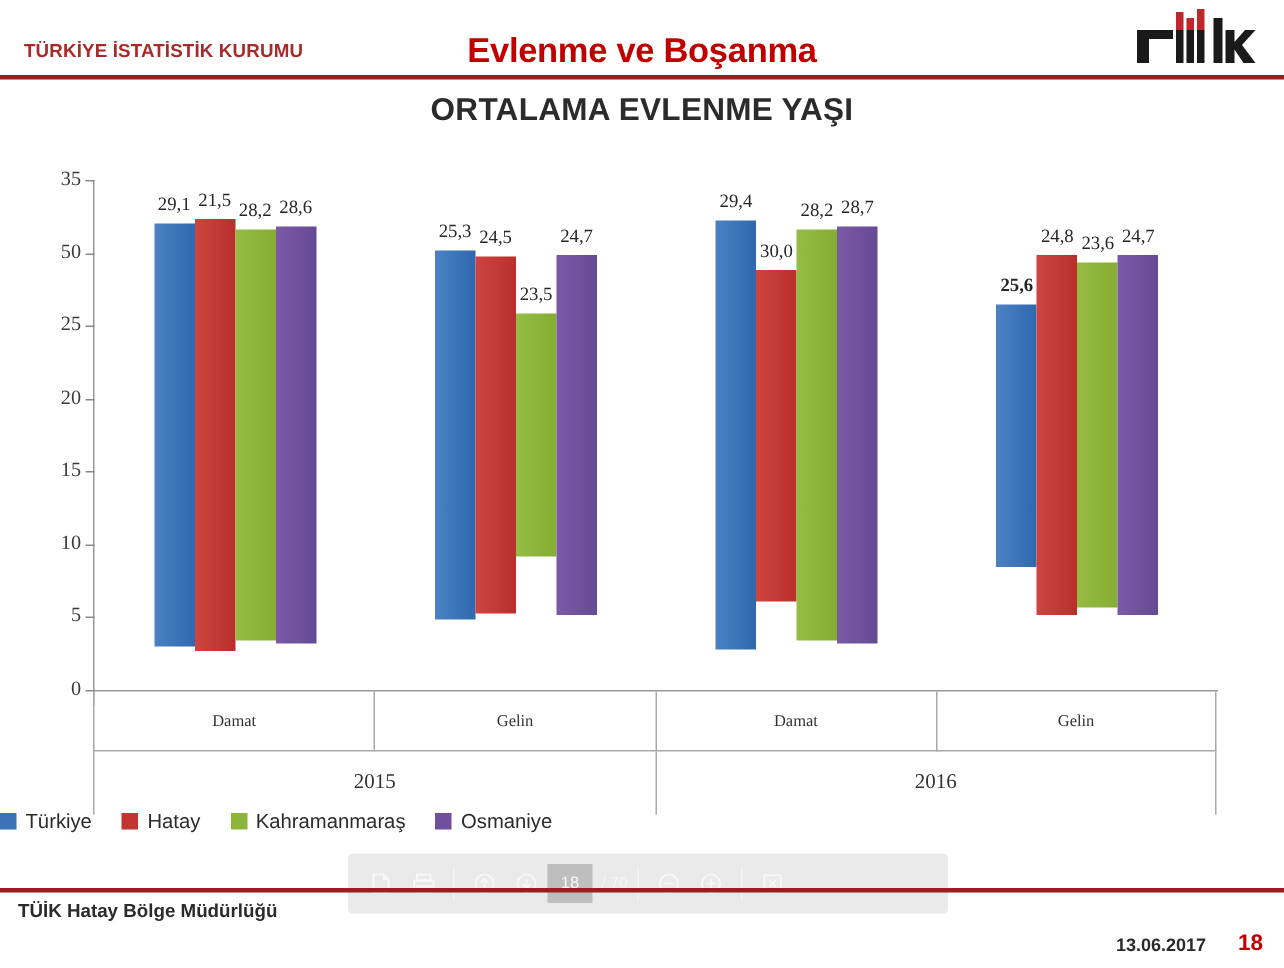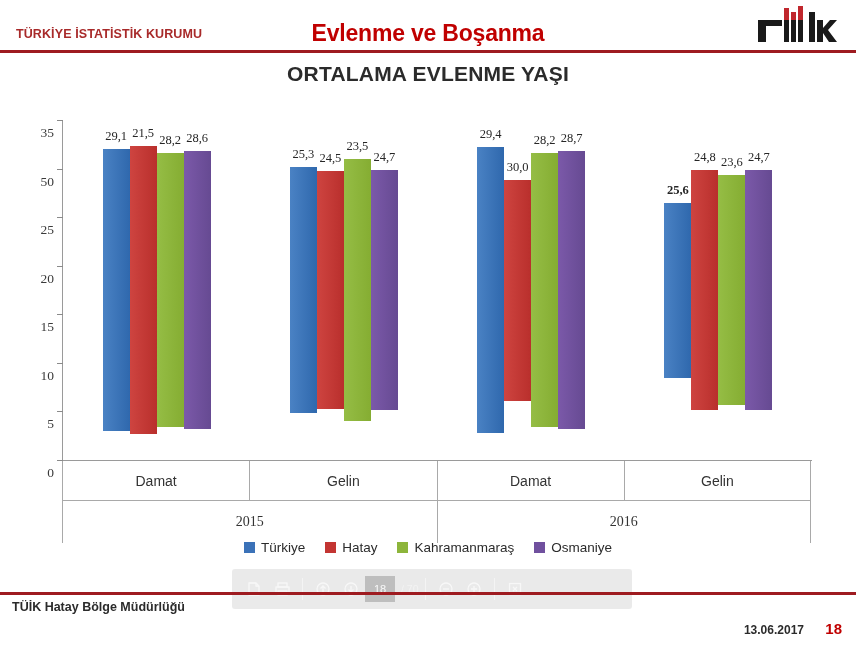--- a/index.html
+++ b/index.html
@@ -56,21 +56,20 @@
   #chart-area {
     position: absolute; left: 0px; top: 110px;
     width: 856px; height: 450px;
   }
   
   .axis-label {
     position: absolute;
     font-size: 13.5px; color: #3a3a3a;
     text-align: right; width: 34px;
     font-family: "Liberation Serif", serif;
-    margin-top: 14px;
   }
   .tick-mark {
     position: absolute; width: 6px; height: 1px; background: #8a8a8a;
   }
   #y-axis-line {
     position: absolute; left: 62px; top: 10px;
     width: 1px; height: 350px; background: #9a9a9a;
   }
   #x-axis-line {
     position: absolute; left: 62px; top: 350px;
@@ -108,39 +107,39 @@
     width: 750px; height: 82px;
   }
   .cat-cell {
     position: absolute; top: 0; height: 40px;
     border-left: 1px solid #a9a9a9;
     border-bottom: 1px solid #a9a9a9;
     display: flex; align-items: center; justify-content: center;
   }
   .cat-cell.last { border-right: 1px solid #a9a9a9; }
   .cat-cell span {
-    font-size: 14px; color: #333;
-    font-family: Liberation Sans, sans-serif;
+    font-size: 11px; color: #333;
+    font-family: Liberation Serif, serif;
   }
   .year-cell {
     position: absolute; top: 40px; height: 42px;
     border-left: 1px solid #a9a9a9;
     display: flex; align-items: center; justify-content: center;
   }
   .year-cell.last { border-right: 1px solid #a9a9a9; }
   .year-cell span {
     font-size: 14px; color: #333;
     font-family: "Liberation Serif", serif;
   }
 
   
   #legend {
     position: absolute; left: 0; top: 430px;
     width: 856px;
-    display: flex; align-items: center; justify-content: center;
+    display: flex; align-items: center; 
     gap: 20px;
   }
   .legend-item { display: flex; align-items: center; gap: 6px; }
   .legend-swatch { width: 11px; height: 11px; display: inline-block; }
   .legend-swatch.s0 { background: #3b72b8; }
   .legend-swatch.s1 { background: #c33532; }
   .legend-swatch.s2 { background: #8db53b; }
   .legend-swatch.s3 { background: #70509e; }
   .legend-label { font-size: 13.5px; color: #2b2b2b; }
 
@@ -257,21 +256,21 @@
           </div>
         </div>
         <div class="group" style="left: 187.25px; width: 187.25px;">
           <div class="bars">
             <div class="bar s0" style="height: 245.771px;">
               <span class="val">25,3</span>
             </div>
             <div class="bar s1" style="height: 238px;">
               <span class="val">24,5</span>
             </div>
-            <div class="bar s2" style="height: 262px;">
+            <div class="bar s2" style="height: 162px;">
               <span class="val">23,5</span>
             </div>
             <div class="bar s3" style="height: 239.943px;">
               <span class="val">24,7</span>
             </div>
           </div>
         </div>
         <div class="group" style="left: 374.5px; width: 187.25px;">
           <div class="bars">
             <div class="bar s0" style="height: 285.6px;">

